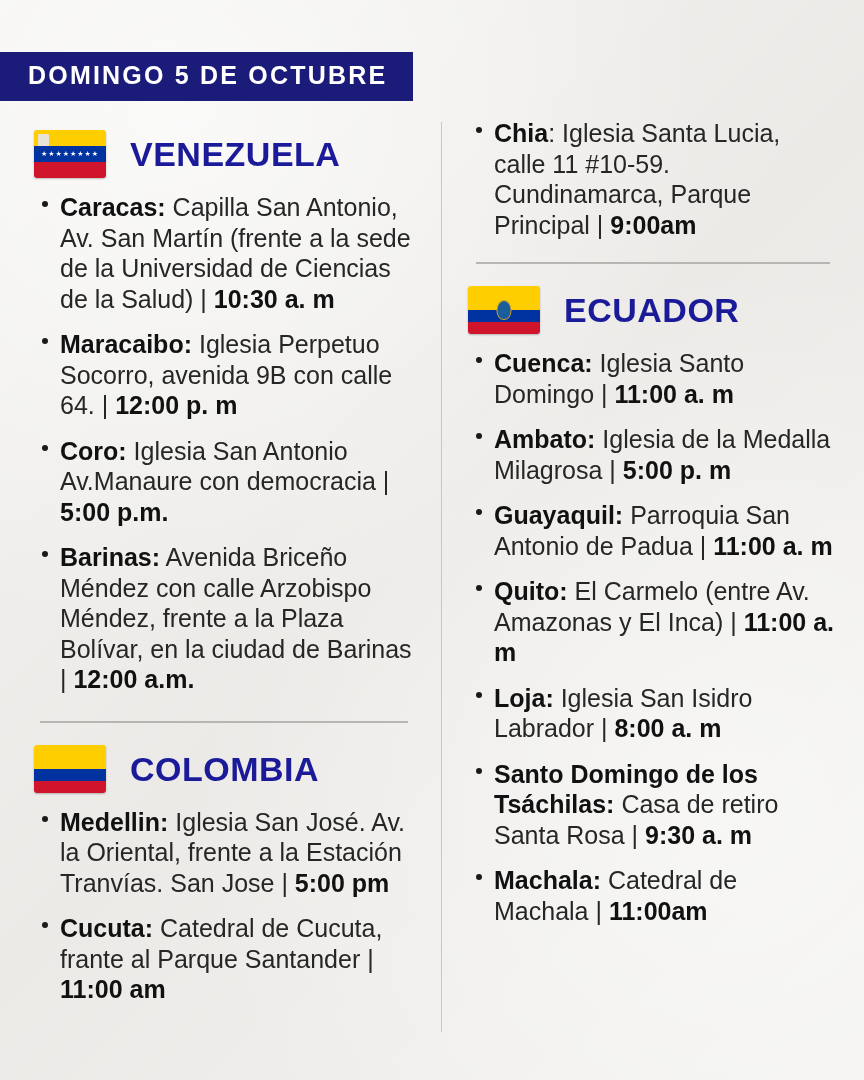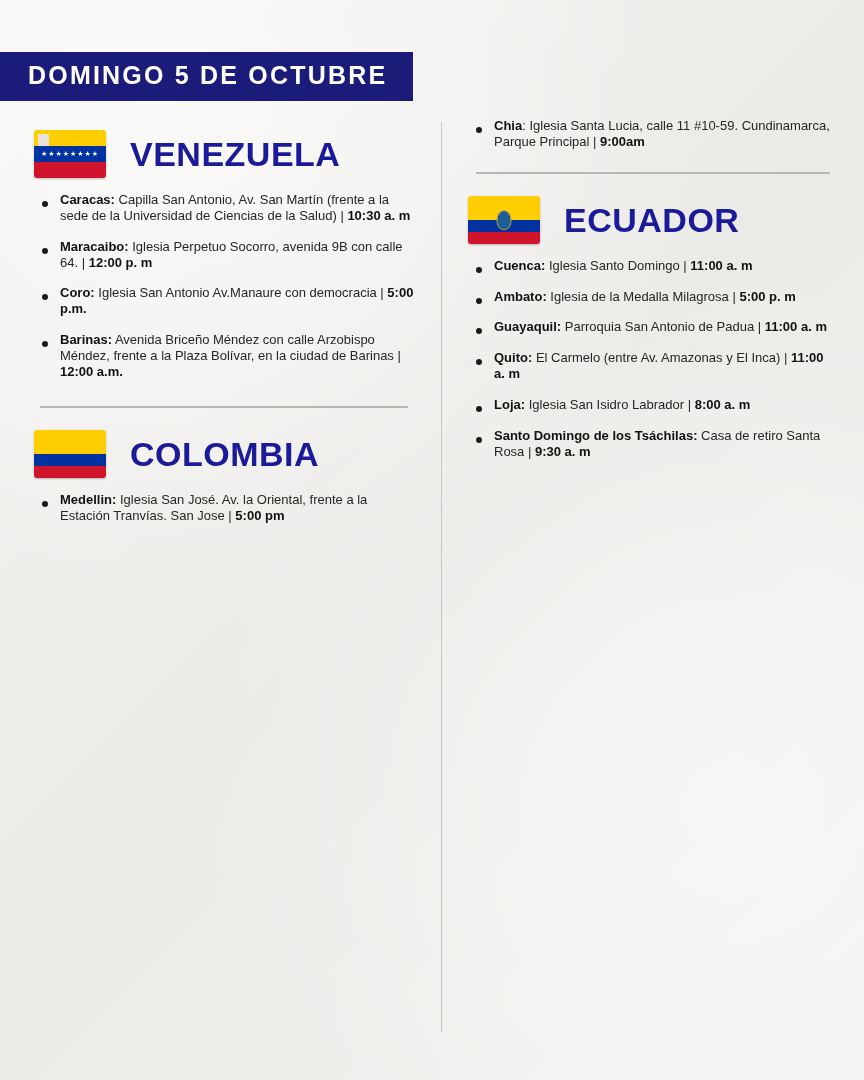--- a/index.html
+++ b/index.html
@@ -124,21 +124,21 @@
 
   ul.entries {
     list-style: none;
     margin: 0;
     padding: 0;
   }
   ul.entries li {
     position: relative;
     padding-left: 26px;
     margin-bottom: 15px;
-    font-size: 13px;
+    font-size: 25px;
     line-height: 1.22;
     color: #262626;
   }
   ul.entries li::before {
     content: "";
     position: absolute;
     left: 8px;
     top: 9px;
     width: 6px;
     height: 6px;
@@ -202,20 +202,23 @@
           <div class="band b2"></div>
           <div class="band b3"></div>
         </div>
         <div class="country-name">COLOMBIA</div>
       </div>
 
       <ul class="entries">
         <li>
           <span class="city">Medellin:</span><span class="detail"> Iglesia San José. Av. la Oriental, frente a la Estación Tranvías. San Jose | </span><span class="time">5:00 pm</span>
         </li>
+        <li>
+          <span class="city">Cucuta:</span><span class="detail"> Catedral de Cucuta, frante al Parque Santander | </span><span class="time">11:00 am</span>
+        </li>
       </ul>
 
     </div>
 
     <div class="col col-right">
 
       <ul class="entries">
         <li>
           <span class="city">Chia</span><span class="detail">: Iglesia Santa Lucia, calle 11 #10-59. Cundinamarca, Parque Principal | </span><span class="time">9:00am</span>
         </li>
@@ -245,18 +248,21 @@
         </li>
         <li>
           <span class="city">Quito:</span><span class="detail"> El Carmelo (entre Av. Amazonas y El Inca) | </span><span class="time">11:00 a. m</span>
         </li>
         <li>
           <span class="city">Loja:</span><span class="detail"> Iglesia San Isidro Labrador | </span><span class="time">8:00 a. m</span>
         </li>
         <li>
           <span class="city">Santo Domingo de los Tsáchilas:</span><span class="detail"> Casa de retiro Santa Rosa | </span><span class="time">9:30 a. m</span>
         </li>
+        <li>
+          <span class="city">Machala:</span><span class="detail"> Catedral de Machala | </span><span class="time">11:00am</span>
+        </li>
       </ul>
 
     </div>
 
   </div>
 </div>
 
 </body></html>

